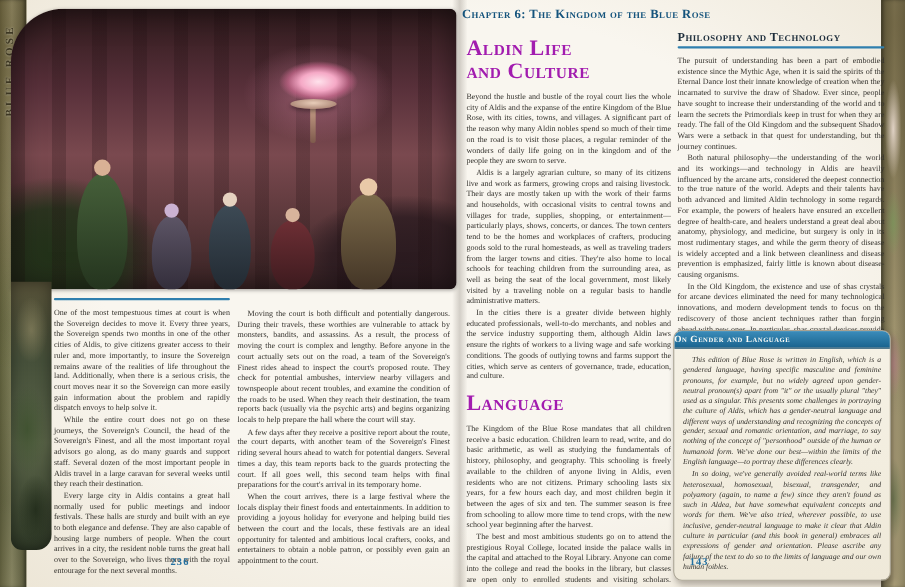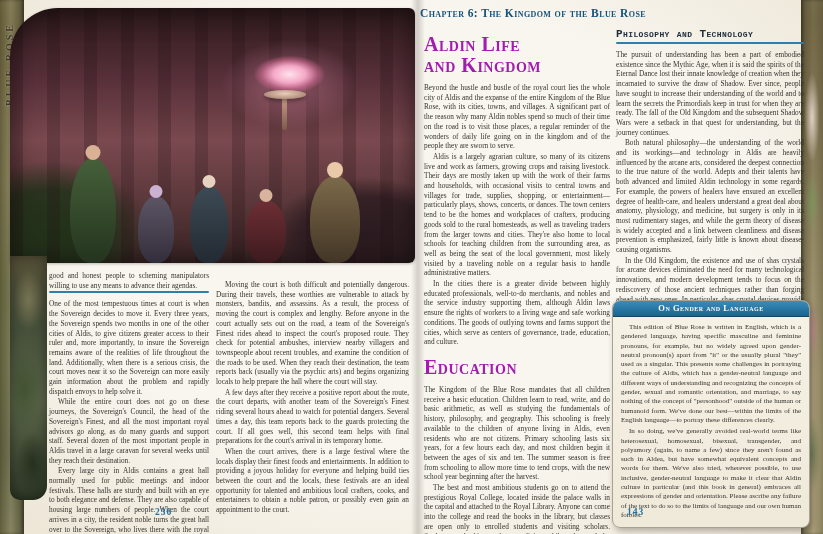--- a/index.html
+++ b/index.html
@@ -90,25 +90,25 @@
   
   .sidebar-box{
     position:absolute;left:612px;top:300px;width:196px;
     background:linear-gradient(180deg,#f6f2e6,#efe9d9);
     border:1px solid #a8a292;border-radius:8px;
     box-shadow:2px 3px 6px rgba(60,50,40,.35);
     overflow:hidden;
   }
   .sidebar-title{
     background:linear-gradient(180deg,#3b8cba 0%, #1a648f 100%);
-    color:#fdfdf8;text-align:center;font-variant:small-caps;font-weight:bold;
+    color:#fdfdf8;font-variant:small-caps;font-weight:bold;
     font-size:8.5px;letter-spacing:.5px;padding:2px 0 3px 0;
     border-bottom:1px solid #0f4668;
   }
-  .sidebar-body{padding:6px 8px 7px 8px;text-align:justify;font-size:7px;line-height:9.3px;}
+  .sidebar-body{padding:6px 8px 7px 8px;text-align:justify;font-size:7px;line-height:9.3px;font-style:italic;}
   .sidebar-body p{margin:0;text-indent:8px;}
   .sidebar-body p + p{margin-top:2px;}
 </style>
 </head>
 <body>
 
 <div class="border-left">
   <div class="spine-text">BLUE ROSE</div>
 </div>
 <div class="border-right"></div>
@@ -129,50 +129,49 @@
   <div class="fig" style="left:236px;top:192px;width:40px;height:63px;background:linear-gradient(180deg,#6e2f35,#3c1a1e);">
     <div class="head" style="background:#d8b49c;"></div>
   </div>
   <div class="fig" style="left:300px;top:168px;width:50px;height:87px;background:linear-gradient(180deg,#7c6a4a,#433526);">
     <div class="head" style="background:#e9c9a8;width:16px;height:16px;top:-14px;"></div>
   </div>
 </div>
 <div class="illus-strip"></div>
 
 <div class="col" style="left:49px;top:271px;width:160px;">
-  <p>good and honest people to scheming manipulators willing to use any means to advance their agendas.</p>
   <div class="rule"></div>
   <p>One of the most tempestuous times at court is when the Sovereign decides to move it. Every three years, the Sovereign spends two months in one of the other cities of Aldis, to give citizens greater access to their ruler and, more importantly, to insure the Sovereign remains aware of the realities of life throughout the land. Additionally, when there is a serious crisis, the court moves near it so the Sovereign can more easily gain information about the problem and rapidly dispatch envoys to help solve it.</p>
   <p class="ind">While the entire court does not go on these journeys, the Sovereign's Council, the head of the Sovereign's Finest, and all the most important royal advisors go along, as do many guards and support staff. Several dozen of the most important people in Aldis travel in a large caravan for several weeks until they reach their destination.</p>
   <p class="ind">Every large city in Aldis contains a great hall normally used for public meetings and indoor festivals. These halls are sturdy and built with an eye to both elegance and defense. They are also capable of housing large numbers of people. When the court arrives in a city, the resident noble turns the great hall over to the Sovereign, who lives there with the royal entourage for the next several months.</p>
 </div>
 <div class="col" style="left:216px;top:280px;width:193px;">
   <p class="ind">Moving the court is both difficult and potentially dangerous. During their travels, these worthies are vulnerable to attack by monsters, bandits, and assassins. As a result, the process of moving the court is complex and lengthy. Before anyone in the court actually sets out on the road, a team of the Sovereign's Finest rides ahead to inspect the court's proposed route. They check for potential ambushes, interview nearby villagers and townspeople about recent troubles, and examine the condition of the roads to be used. When they reach their destination, the team reports back (usually via the psychic arts) and begins organizing locals to help prepare the hall where the court will stay.</p>
   <p class="ind">A few days after they receive a positive report about the route, the court departs, with another team of the Sovereign's Finest riding several hours ahead to watch for potential dangers. Several times a day, this team reports back to the guards protecting the court. If all goes well, this second team helps with final preparations for the court's arrival in its temporary home.</p>
   <p class="ind">When the court arrives, there is a large festival where the locals display their finest foods and entertainments. In addition to providing a joyous holiday for everyone and helping build ties between the court and the locals, these festivals are an ideal opportunity for talented and ambitious local crafters, cooks, and entertainers to obtain a noble patron, or possibly even gain an appointment to the court.</p>
 </div>
 <div class="pagenum" style="left:155px;top:507px;">236</div>
 
 <div class="chapter-header">Chapter 6: The Kingdom of the Blue Rose</div>
 
 <div class="col" style="left:424px;top:34px;width:186px;">
   <div class="bighead">
     <span>Aldin Life</span><br>
-    <span>and Kingdom</span>
+    <span>and Culture</span>
   </div>
   <p>Beyond the hustle and bustle of the royal court lies the whole city of Aldis and the expanse of the entire Kingdom of the Blue Rose, with its cities, towns, and villages. A significant part of the reason why many Aldin nobles spend so much of their time on the road is to visit those places, a regular reminder of the wonders of daily life going on in the kingdom and of the people they are sworn to serve.</p>
   <p class="ind">Aldis is a largely agrarian culture, so many of its citizens live and work as farmers, growing crops and raising livestock. Their days are mostly taken up with the work of their farms and households, with occasional visits to central towns and villages for trade, supplies, shopping, or entertainment—particularly plays, shows, concerts, or dances. The town centers tend to be the homes and workplaces of crafters, producing goods sold to the rural homesteads, as well as traveling traders from the larger towns and cities. They're also home to local schools for teaching children from the surrounding area, as well as being the seat of the local government, most likely visited by a traveling noble on a regular basis to handle administrative matters.</p>
   <p class="ind">In the cities there is a greater divide between highly educated professionals, well-to-do merchants, and nobles and the service industry supporting them, although Aldin laws ensure the rights of workers to a living wage and safe working conditions. The goods of outlying towns and farms support the cities, which serve as centers of governance, trade, education, and culture.</p>
-  <div class="bighead mt">Education</div>
+  <div class="bighead mt">Language</div>
   <p>The Kingdom of the Blue Rose mandates that all children receive a basic education. Children learn to read, write, and do basic arithmetic, as well as studying the fundamentals of history, philosophy, and geography. This schooling is freely available to the children of anyone living in Aldis, even residents who are not citizens. Primary schooling lasts six years, for a few hours each day, and most children begin it between the ages of six and ten. The summer season is free from schooling to allow more time to tend crops, with the new school year beginning after the harvest.</p>
   <p class="ind">The best and most ambitious students go on to attend the prestigious Royal College, located inside the palace walls in the capital and attached to the Royal Library. Anyone can come into the college and read the books in the library, but classes are open only to enrolled students and visiting scholars. Students study history, law, medicine, philosophy, and the arcane arts. Many healers, scouts, and others receive their initial arcane training at the college, while prospective and newly appointed nobles study law and history.</p>
 </div>
 
 <div class="col" style="left:616px;top:28px;width:188px;">
-  <div class="subhead" style="margin-top:0;font-family:Liberation Mono, monospace;">Philosophy and Technology</div>
+  <div class="subhead" style="margin-top:0;">Philosophy and Technology</div>
   <div class="rule"></div>
   <p>The pursuit of understanding has been a part of embodied existence since the Mythic Age, when it is said the spirits of the Eternal Dance lost their innate knowledge of creation when they incarnated to survive the draw of Shadow. Ever since, people have sought to increase their understanding of the world and to learn the secrets the Primordials keep in trust for when they are ready. The fall of the Old Kingdom and the subsequent Shadow Wars were a setback in that quest for understanding, but the journey continues.</p>
   <p class="ind">Both natural philosophy—the understanding of the world and its workings—and technology in Aldis are heavily influenced by the arcane arts, considered the deepest connection to the true nature of the world. Adepts and their talents have both advanced and limited Aldin technology in some regards. For example, the powers of healers have ensured an excellent degree of health-care, and healers understand a great deal about anatomy, physiology, and medicine, but surgery is only in its most rudimentary stages, and while the germ theory of disease is widely accepted and a link between cleanliness and disease prevention is emphasized, fairly little is known about disease-causing organisms.</p>
   <p class="ind">In the Old Kingdom, the existence and use of shas crystals for arcane devices eliminated the need for many technological innovations, and modern development tends to focus on the rediscovery of those ancient techniques rather than forging ahead with new ones. In particular, shas crystal devices provide light and heat in civilized areas, and help to purify water for aquifers and plumbing. Overall, Aldin technology is fairly similar to that of 17th</p>
 </div>
 
 <div class="sidebar-box">
   <div class="sidebar-title">On Gender and Language</div>
   <div class="sidebar-body">
     <p>This edition of Blue Rose is written in English, which is a gendered language, having specific masculine and feminine pronouns, for example, but no widely agreed upon gender-neutral pronoun(s) apart from "it" or the usually plural "they" used as a singular. This presents some challenges in portraying the culture of Aldis, which has a gender-neutral language and different ways of understanding and recognizing the concepts of gender, sexual and romantic orientation, and marriage, to say nothing of the concept of "personhood" outside of the human or humanoid form. We've done our best—within the limits of the English language—to portray these differences clearly.</p>

